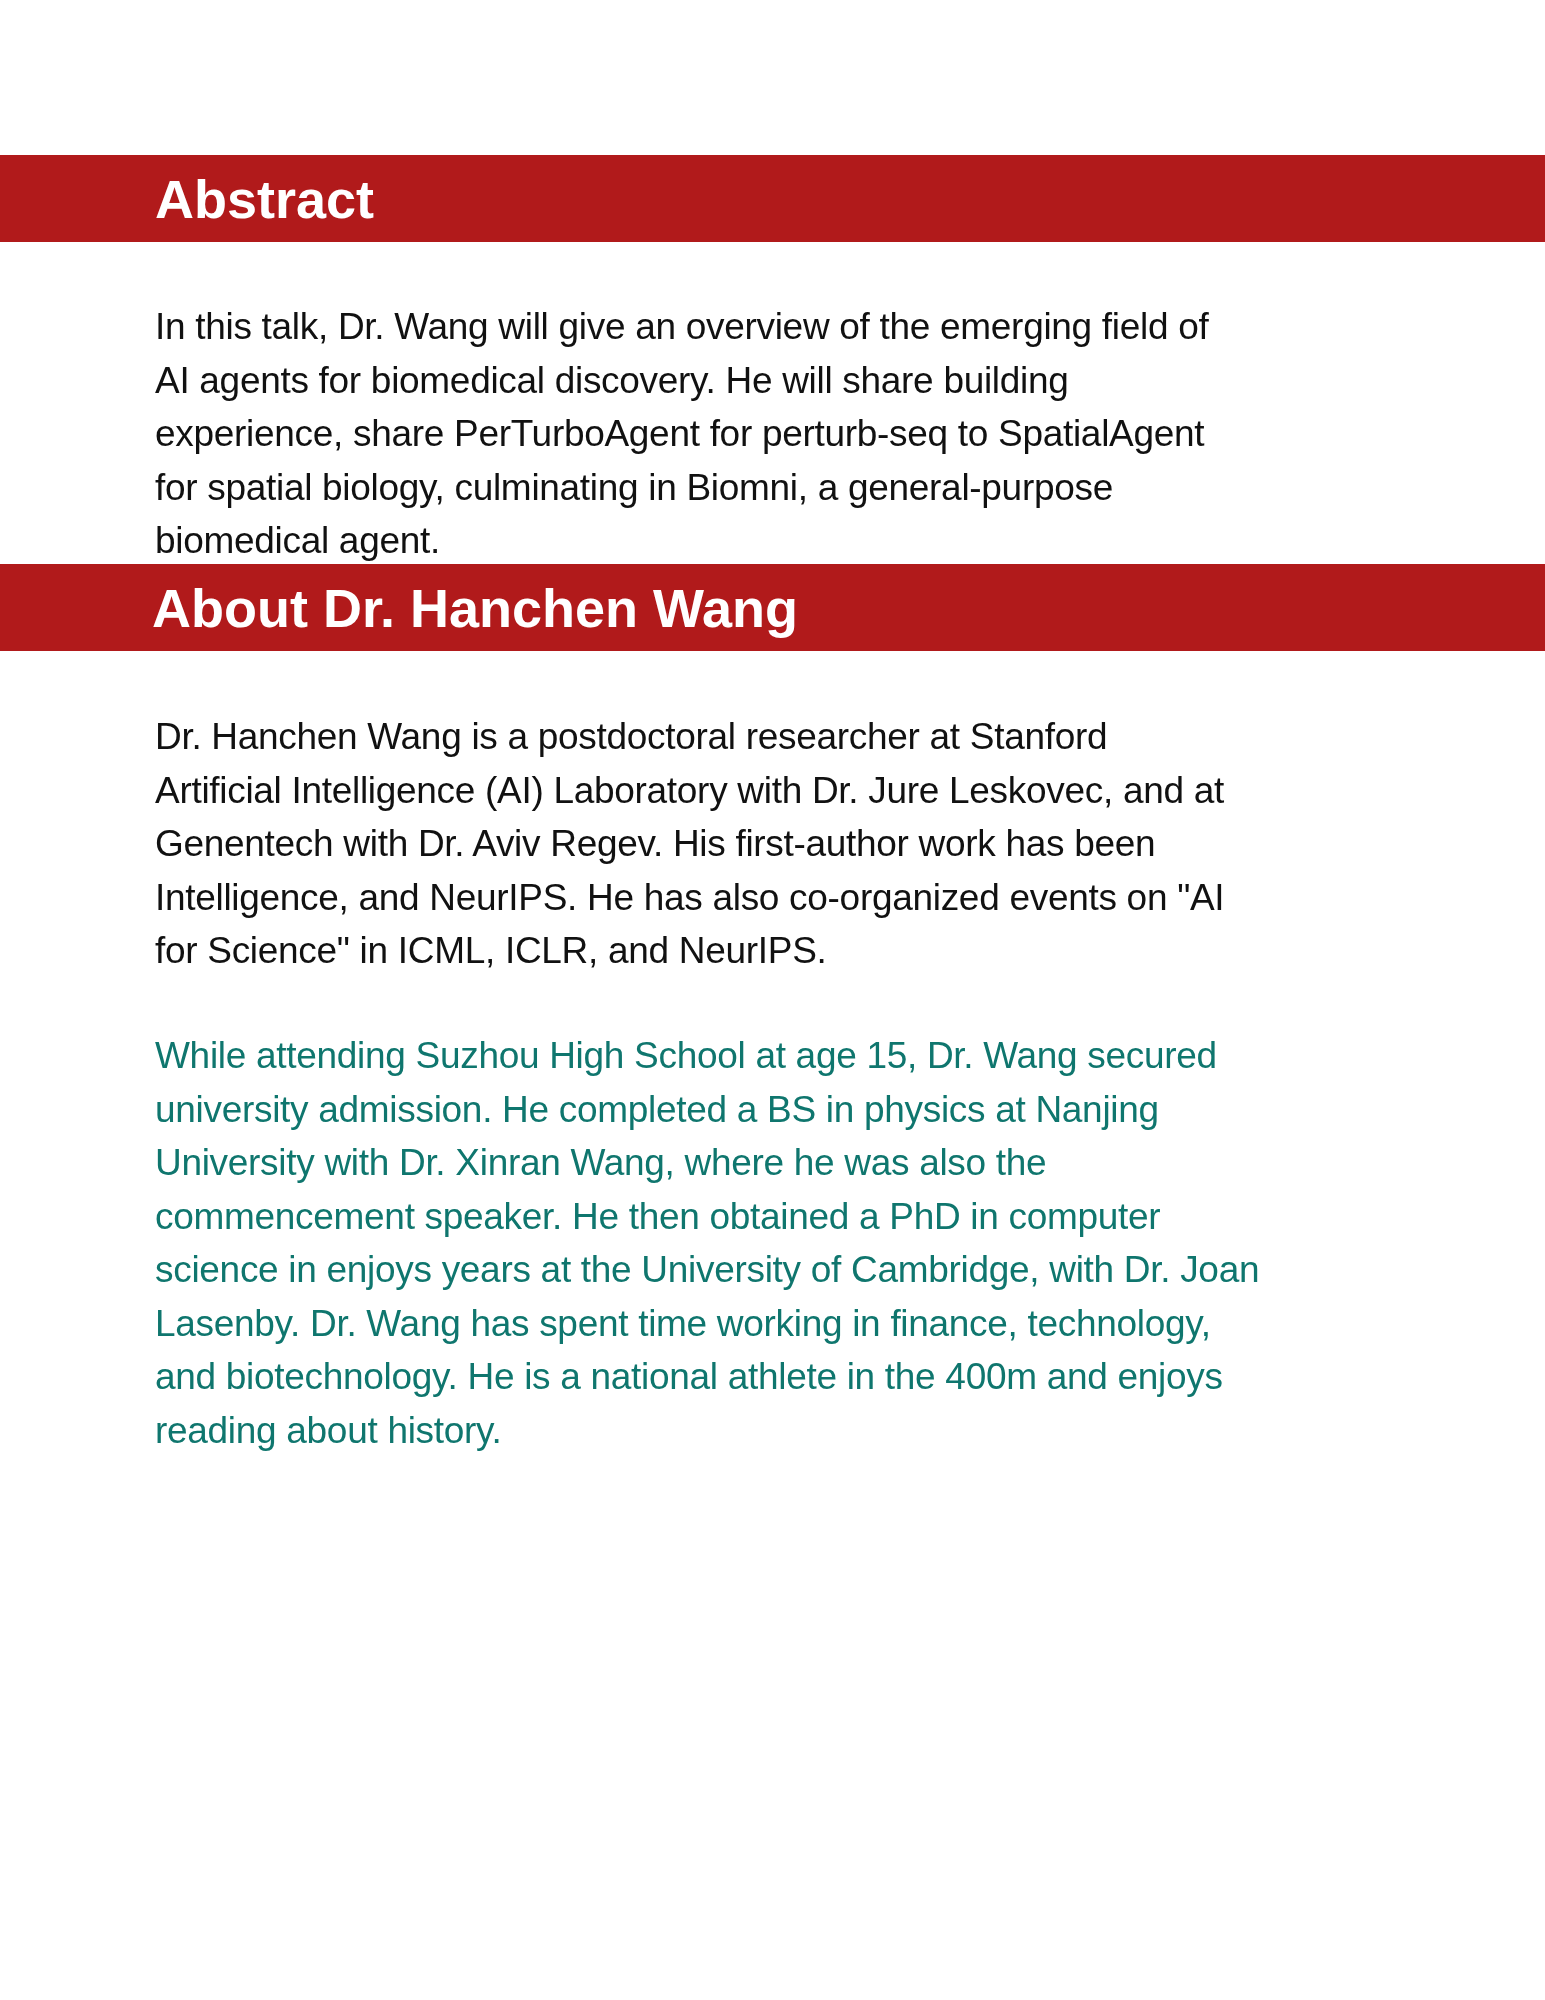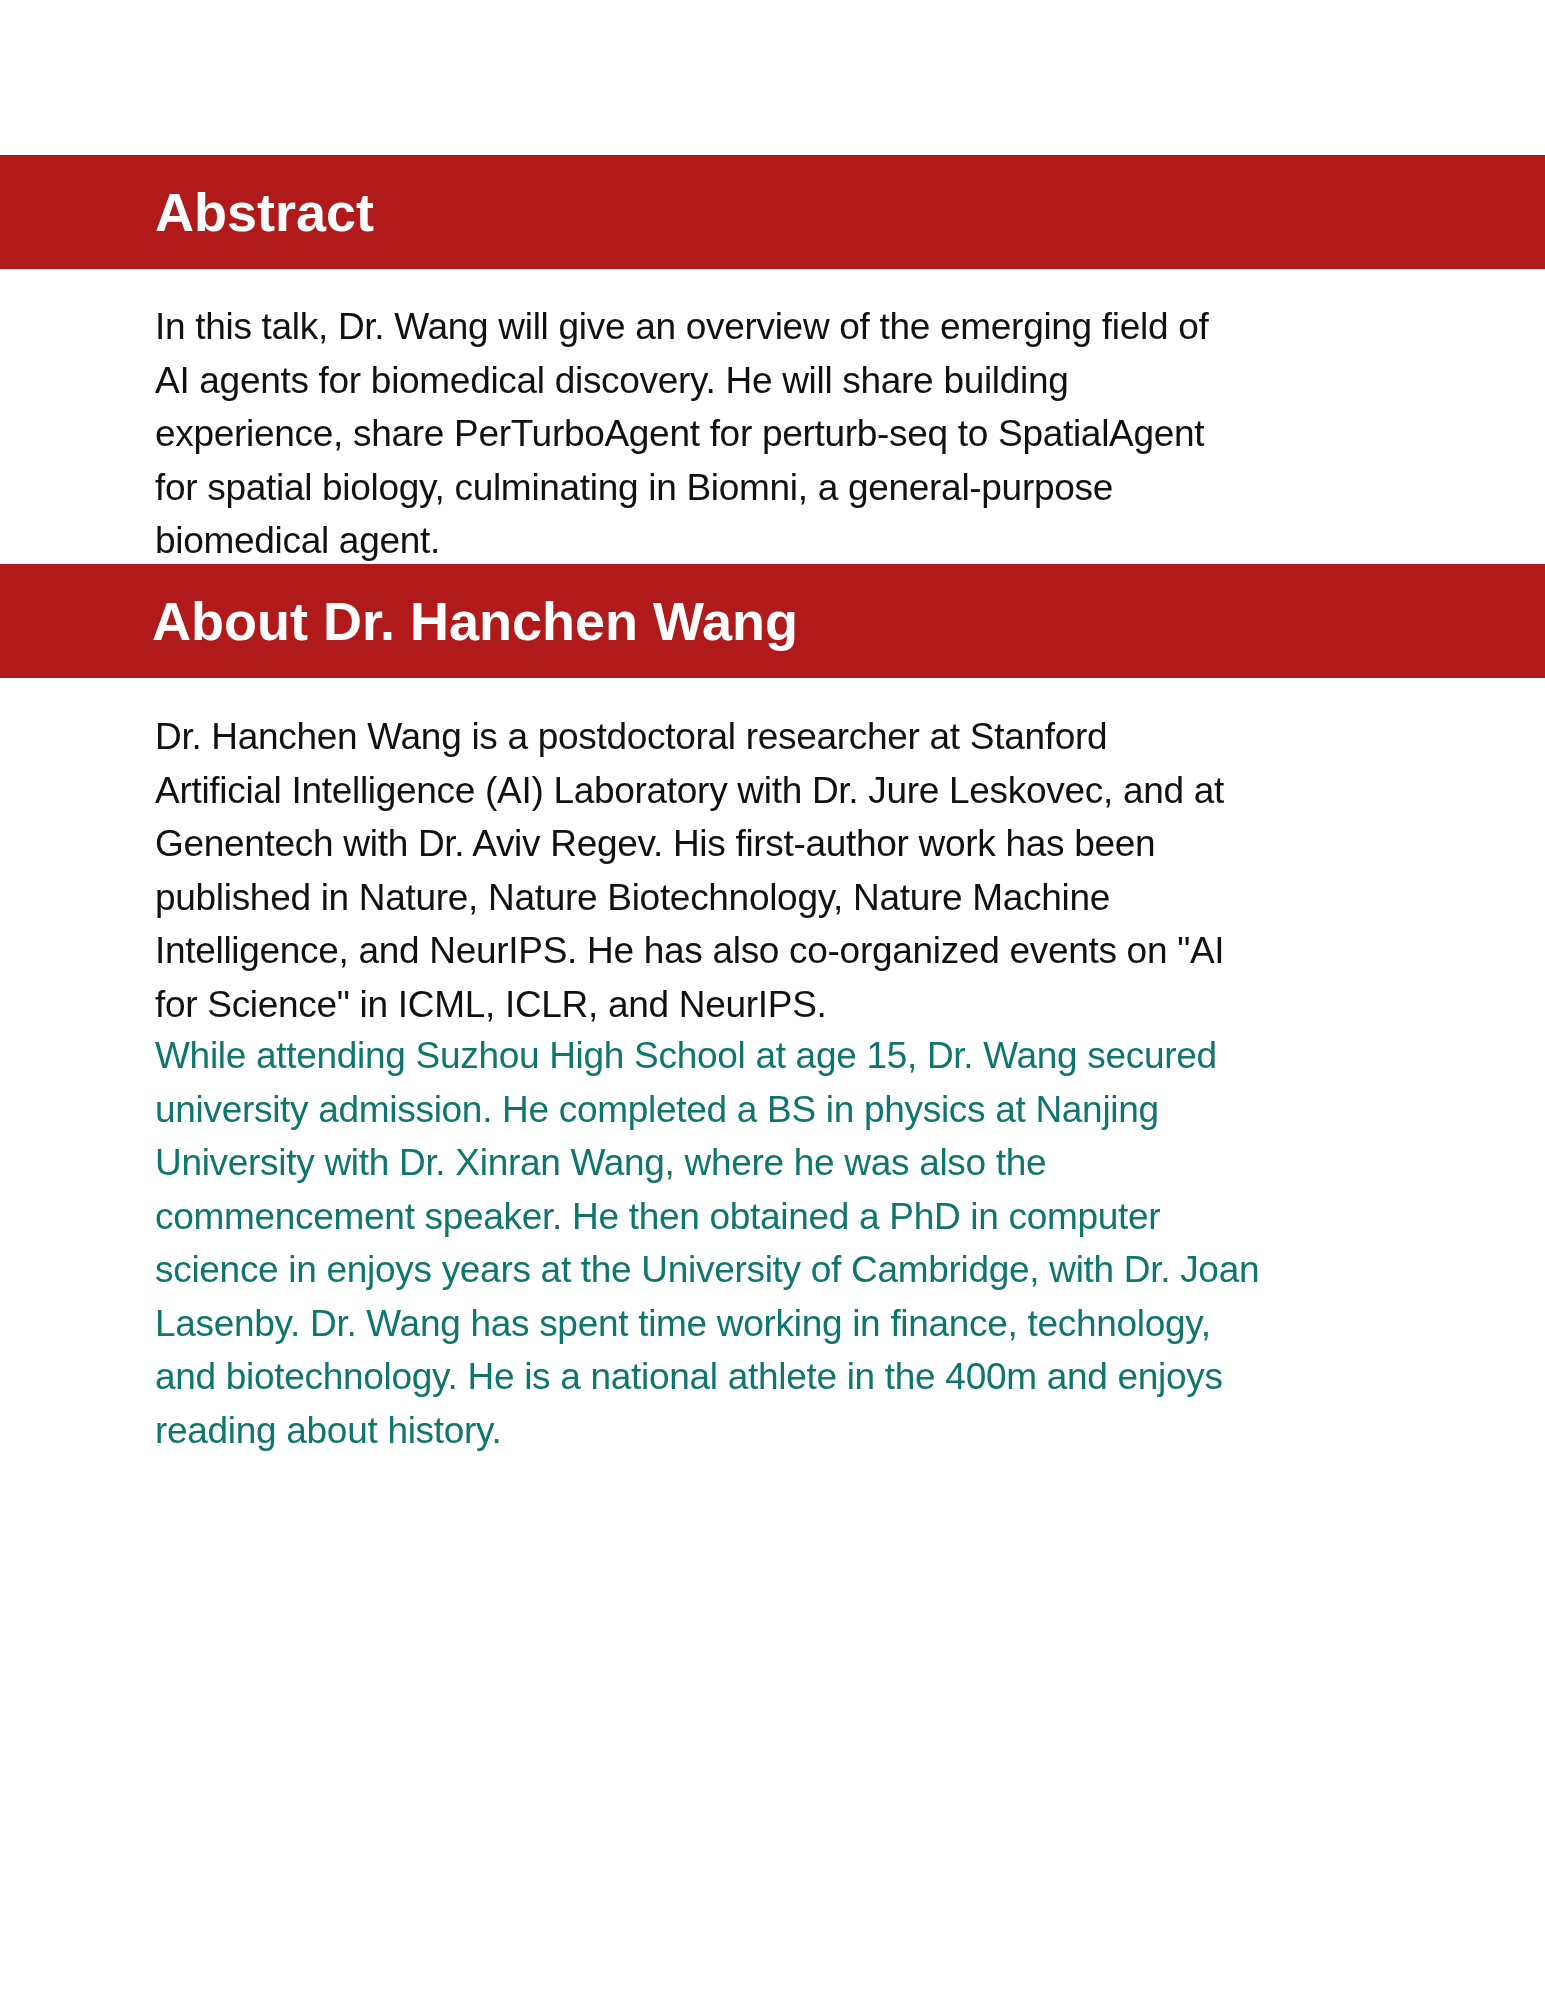--- a/index.html
+++ b/index.html
@@ -12,21 +12,21 @@
       height: 2000px;
       position: relative;
       overflow: hidden;
       font-family: "Liberation Sans", "DejaVu Sans", sans-serif;
       color: #111111;
     }
     .banner {
       position: absolute;
       left: 0;
       width: 1545px;
-      height: 114px;
+      height: 87px;
       background: #b11a1b;
       box-sizing: border-box;
     }
     .banner-title {
       position: absolute;
       left: 155px;
       top: 50%;
       transform: translateY(-50%);
       margin: 0;
       color: #ffffff;
@@ -77,21 +77,20 @@
 </p>
 
 <section class="banner" id="banner-about" style="background: rgb(177, 26, 27);">
   <h2 class="banner-title" style="color: rgb(255, 255, 255);">About Dr. Hanchen Wang</h2>
 </section>
 
 <p class="body-text" id="about-para-1" style="color: rgb(17, 17, 17);">
   <span class="line">Dr. Hanchen Wang is a postdoctoral researcher at Stanford</span>
   <span class="line">Artificial Intelligence (AI) Laboratory with Dr. Jure Leskovec, and at</span>
   <span class="line">Genentech with Dr. Aviv Regev. His first-author work has been</span>
-  <span class="line">published in Nature, Nature Biotechnology, Nature Machine</span>
   <span class="line">Intelligence, and NeurIPS. He has also co-organized events on "AI</span>
   <span class="line">for Science" in ICML, ICLR, and NeurIPS.</span>
 </p>
 
 <p class="body-text" id="about-para-2" style="color: #0f766e;">
   <span class="line">While attending Suzhou High School at age 15, Dr. Wang secured</span>
   <span class="line">university admission. He completed a BS in physics at Nanjing</span>
   <span class="line">University with Dr. Xinran Wang, where he was also the</span>
   <span class="line">commencement speaker. He then obtained a PhD in computer</span>
   <span class="line">science in enjoys years at the University of Cambridge, with Dr. Joan</span>

